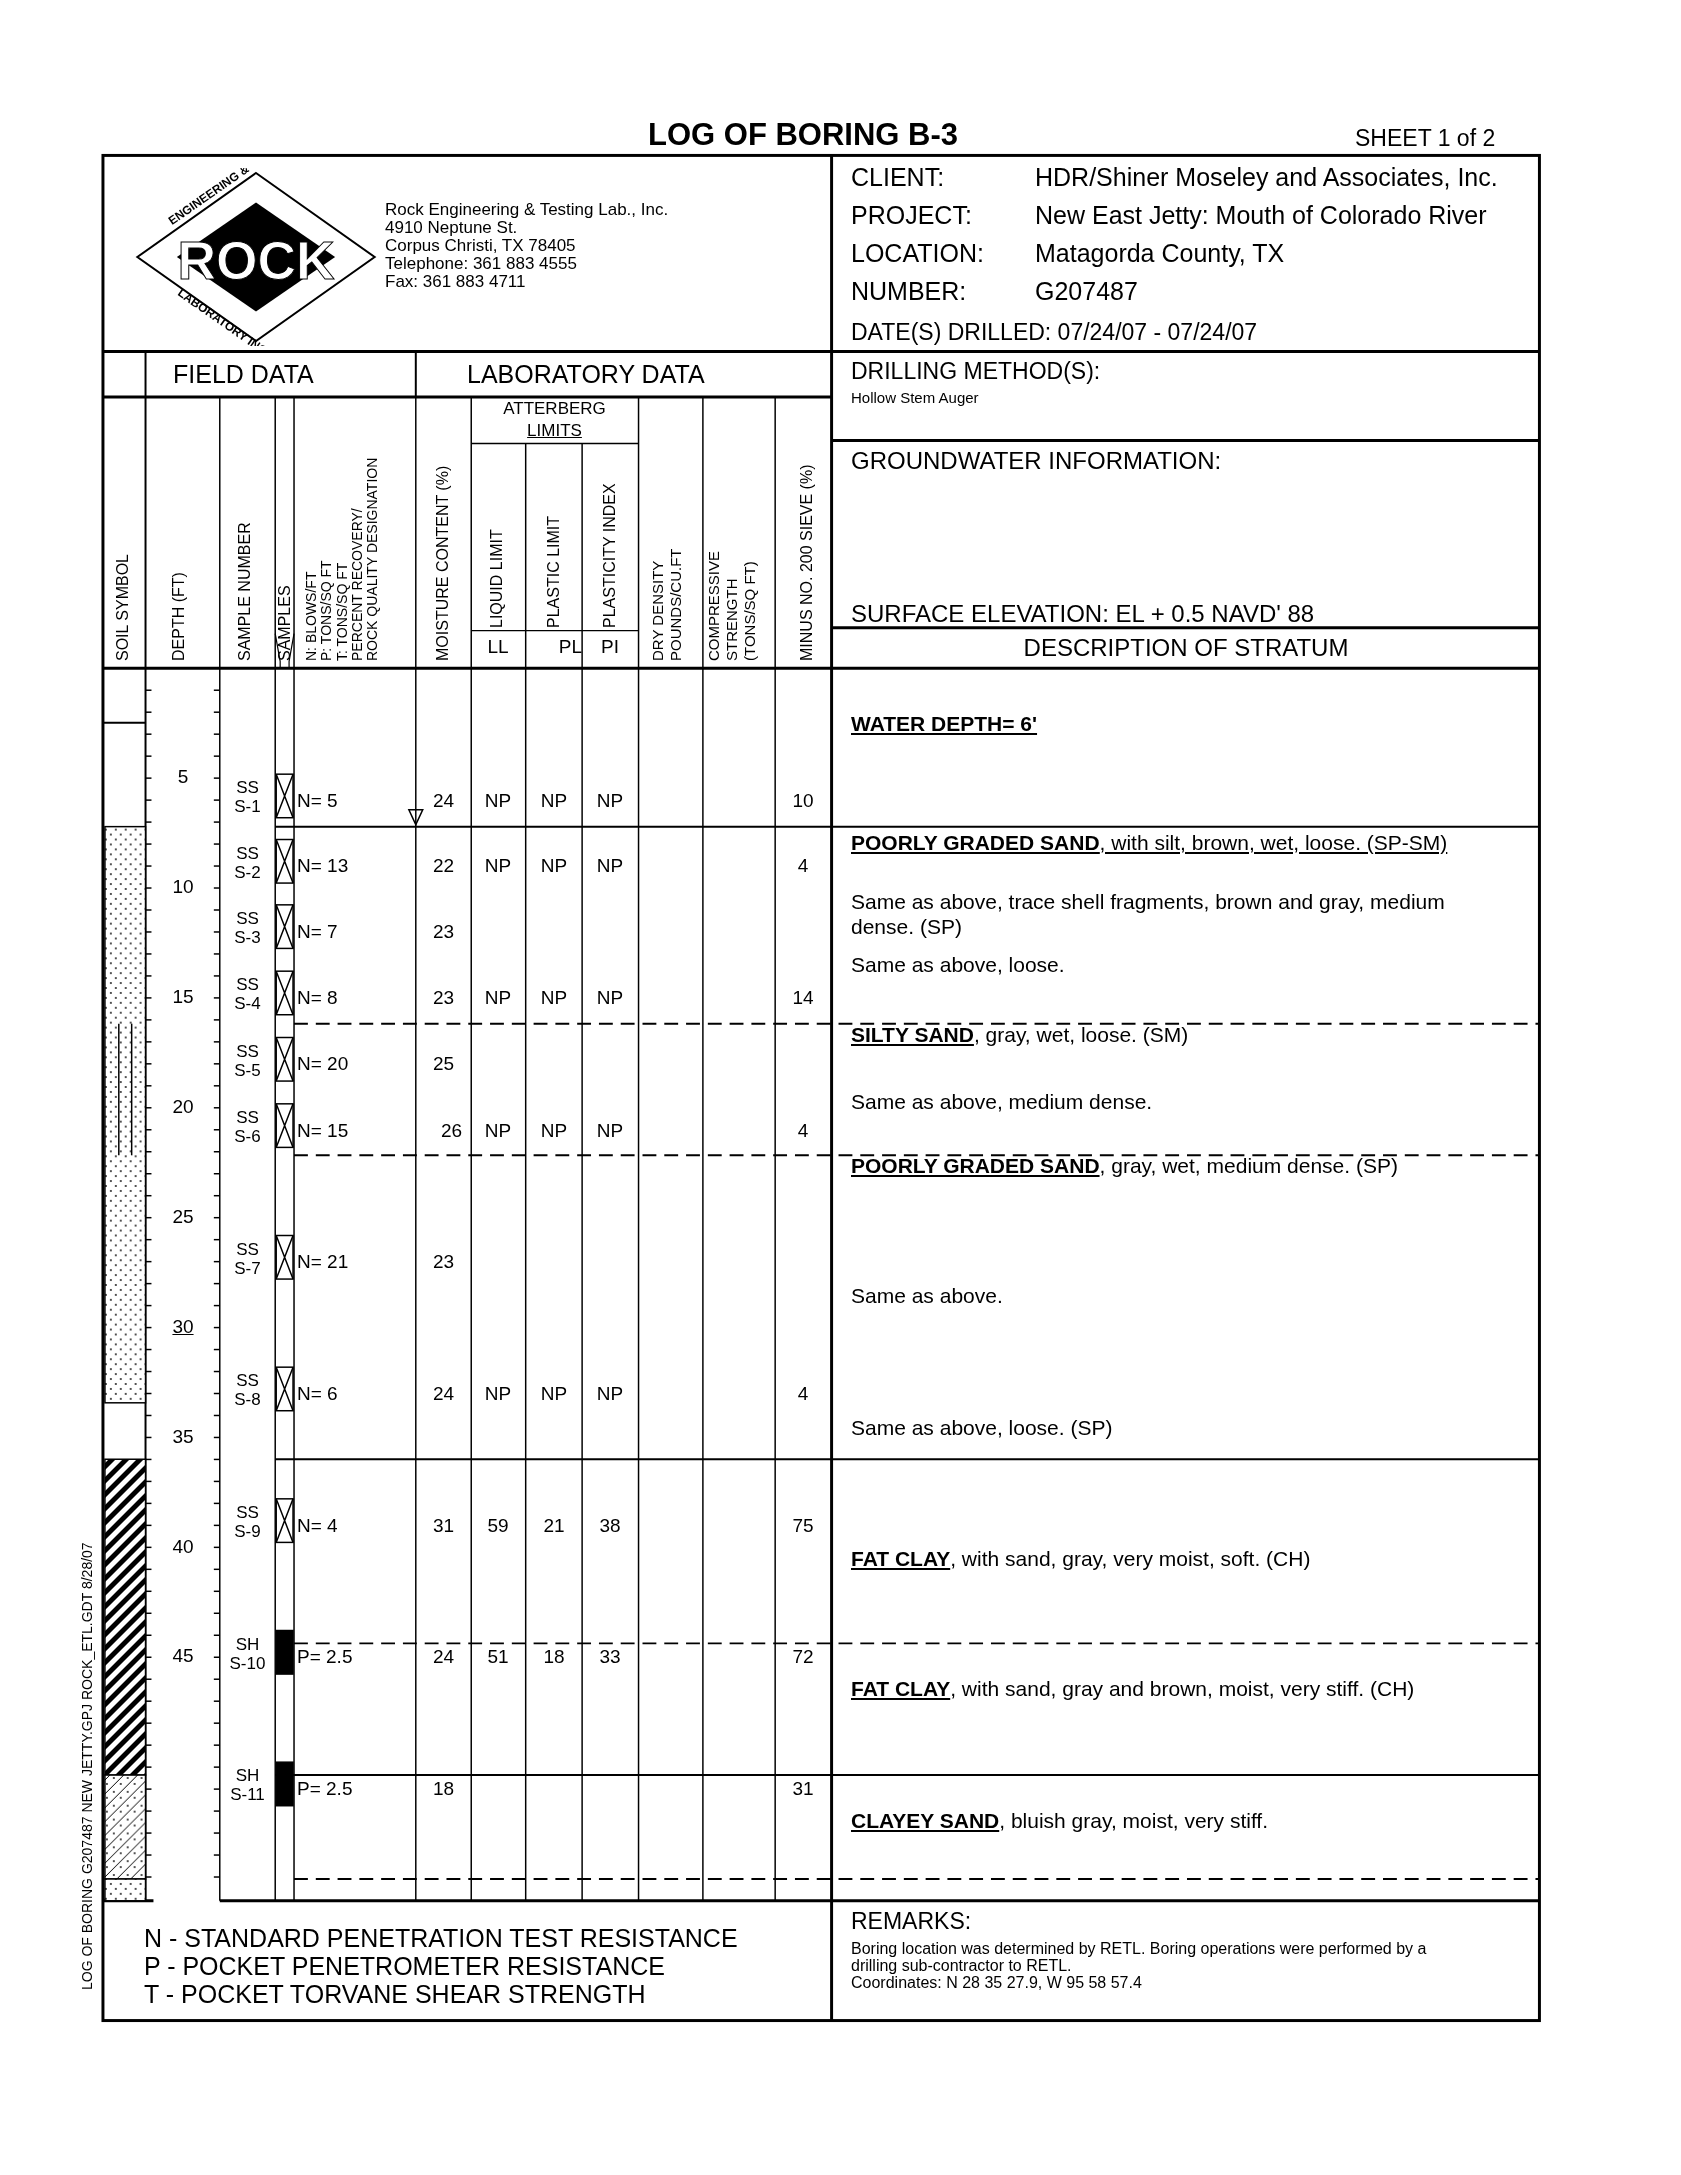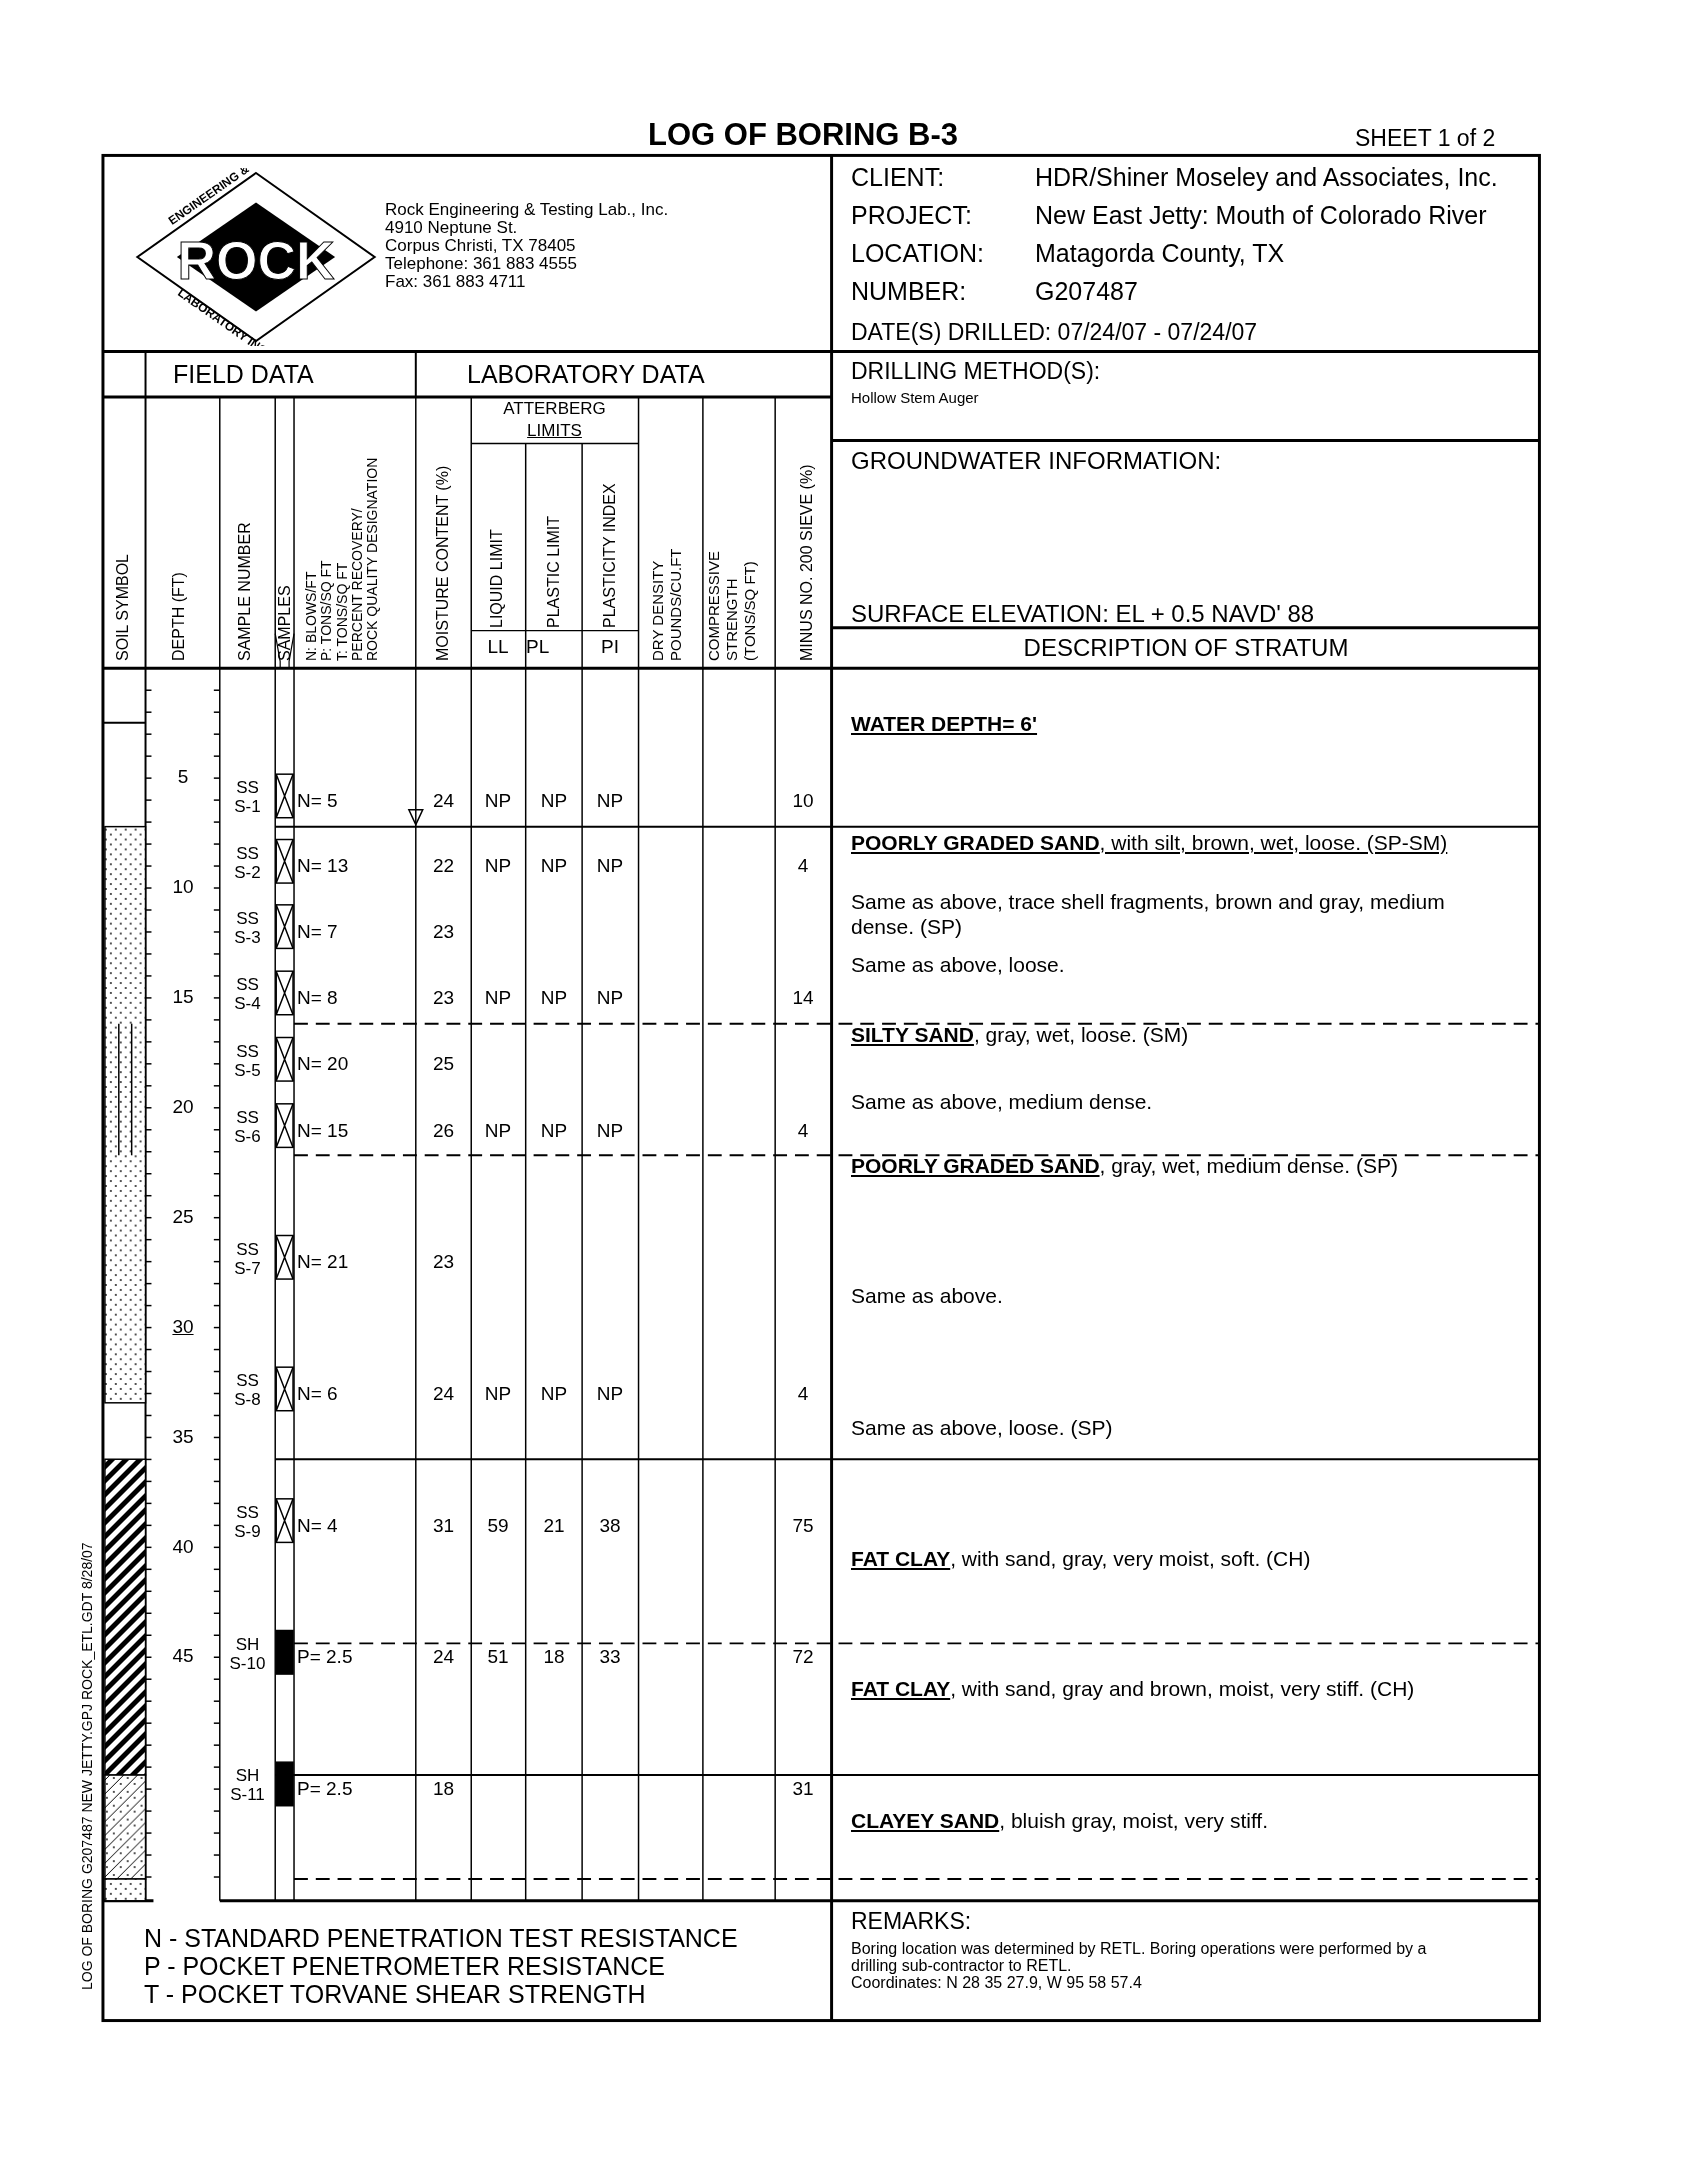--- a/index.html
+++ b/index.html
@@ -286,21 +286,21 @@
   <div>P: TONS/SQ FT</div>
   <div>T: TONS/SQ FT</div>
   <div>PERCENT RECOVERY/</div>
   <div>ROCK QUALITY DESIGNATION</div>
 </div>
 <div class="vlabel" style="left:434px;top:661px">MOISTURE CONTENT (%)</div>
 <div class="vlabel" style="left:488px;top:628px">LIQUID LIMIT</div>
 <div class="vlabel" style="left:545px;top:628px">PLASTIC LIMIT</div>
 <div class="vlabel" style="left:601px;top:628px">PLASTICITY INDEX</div>
 <div class="abs" style="left:471px;width:54px;top:636px;text-align:center;font-size:19px">LL</div>
-<div class="abs" style="left:526px;width:56px;top:636px;text-align:left;font-size:19px">PL</div>
+<div class="abs" style="left:526px;width:56px;top:636px;text-align:right;font-size:19px">PL</div>
 <div class="abs" style="left:582px;width:56px;top:636px;text-align:center;font-size:19px">PI</div>
 <div class="vlabel" style="left:649px;top:661px;font-size:15px;line-height:18px">
   <div>DRY DENSITY</div>
   <div>POUNDS/CU.FT</div>
 </div>
 <div class="vlabel" style="left:705px;top:661px;font-size:15px;line-height:18px">
   <div>COMPRESSIVE</div>
   <div>STRENGTH</div>
   <div>(TONS/SQ FT)</div>
 </div>
@@ -366,21 +366,21 @@
     <div class="cell" style="left: 416px; width: 55px; top: 1053px;">25</div>
     <div class="cell" style="left: 471px; width: 54px; top: 1053px;"></div>
     <div class="cell" style="left: 526px; width: 56px; top: 1053px;"></div>
     <div class="cell" style="left: 582px; width: 56px; top: 1053px;"></div>
     <div class="cell" style="left: 775px; width: 56px; top: 1053px;"></div>
     <div class="cell" style="left: 220px; width: 55px; top: 1108px; line-height: 19px; font-size: 17px;">
       <div>SS</div>
       <div>S-6</div>
     </div>
     <div class="cell" style="left: 297px; text-align: left; top: 1120px;">N= 15</div>
-    <div class="cell" style="left: 416px; width: 55px; top: 1120px;">26</div>
+    <div class="cell" style="left: 416px; width: 55px; top: 1120px; padding-left: 8px;">26</div>
     <div class="cell" style="left: 471px; width: 54px; top: 1120px;">NP</div>
     <div class="cell" style="left: 526px; width: 56px; top: 1120px;">NP</div>
     <div class="cell" style="left: 582px; width: 56px; top: 1120px;">NP</div>
     <div class="cell" style="left: 775px; width: 56px; top: 1120px;">4</div>
     <div class="cell" style="left: 220px; width: 55px; top: 1240px; line-height: 19px; font-size: 17px;">
       <div>SS</div>
       <div>S-7</div>
     </div>
     <div class="cell" style="left: 297px; text-align: left; top: 1251px;">N= 21</div>
     <div class="cell" style="left: 416px; width: 55px; top: 1251px;">23</div>

